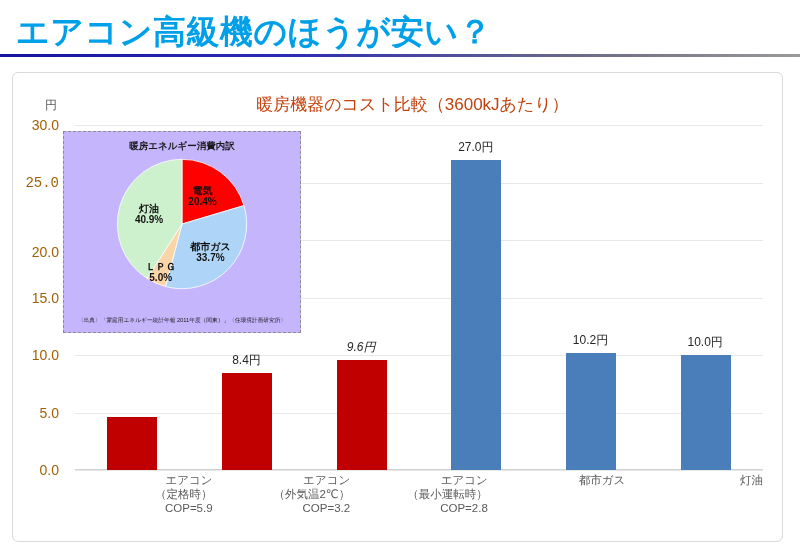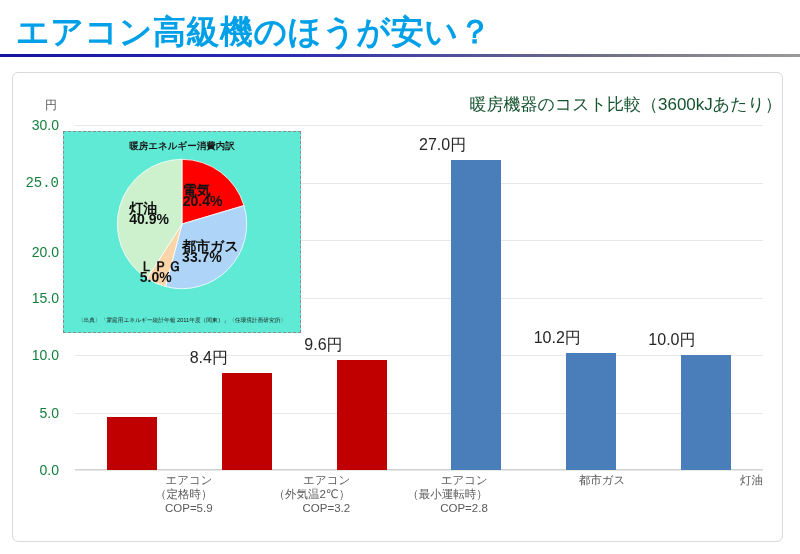--- a/index.html
+++ b/index.html
@@ -54,23 +54,23 @@
     top: 24px;
     font-size: 12px;
     color: #595959;
   }
 
   .chart-title {
     position: absolute;
     left: 0;
     right: 0;
     top: 20px;
-    text-align: right;
+    text-align: center;
     font-size: 17px;
-    color: #14532d;
+    color: #c2410c;
     padding-left: 30px;
   }
 
   
   .plot {
     position: absolute;
     left: 62px;
     top: 52px;
     width: 688px;
     height: 345px;
@@ -89,21 +89,21 @@
     width: 100%;
     height: 1px;
     background: #d0d0d0;
   }
   .ytick {
     position: absolute;
     right: 704px;
     width: 60px;
     text-align: right;
     font-size: 14px;
-    color: #15803d;
+    color: #a16207;
     transform: translateY(-50%);
     white-space: nowrap;
   }
 
   .bars {
     position: absolute;
     left: 0;
     bottom: 0;
     width: 100%;
     height: 100%;
@@ -116,21 +116,22 @@
     position: relative;
     display: flex;
     flex-direction: column;
     justify-content: flex-end;
     align-items: center;
   }
   .bar-value {
     position: absolute;
     left: 0;
     right: 1px;
-    font-size: 16px;
+    text-align: center;
+    font-size: 12px;
     color: #262626;
     white-space: nowrap;
   }
   .bar {
     width: 50px;
   }
 
   
   .xlabels {
     position: absolute;
@@ -149,21 +150,21 @@
   }
 
   
   .pie-inset {
     position: absolute;
     left: 50px;
     top: 58px;
     width: 238px;
     height: 202px;
     border: 1px dashed #8c8c8c;
-    background: #5eead4;
+    background: #c4b5fd;
     box-sizing: border-box;
   }
   .pie-title {
     position: absolute;
     left: 0;
     right: 0;
     top: 8px;
     text-align: center;
     font-size: 9.5px;
     font-weight: bold;
@@ -173,22 +174,22 @@
     position: absolute;
     left: 50%;
     top: 26px;
     transform: translateX(-50%);
     width: 132px;
     height: 132px;
   }
   .pie-svg { display: block; }
   .pie-label {
     position: absolute;
-    text-align: left;
-    font-size: 14px;
+    text-align: center;
+    font-size: 10px;
     font-weight: bold;
     line-height: 11px;
     color: #111111;
     white-space: nowrap;
   }
   .pie-label .pct { font-weight: bold; }
   .pie-source {
     position: absolute;
     left: 0;
     right: 0;
@@ -233,21 +234,21 @@
     <div class="axis-base"></div>
     <div class="bars" id="bars">
         <div class="bar-slot">
           <div class="bar" style="height: 52.9px; background: rgb(192, 0, 0);"></div>
         </div>
         <div class="bar-slot">
           <div class="bar-value" style="bottom: 100.6px;">8.4円</div>
           <div class="bar" style="height: 96.6px; background: rgb(192, 0, 0);"></div>
         </div>
         <div class="bar-slot">
-          <div class="bar-value" style="bottom: 114.4px;">9.6円</div>
+          <div class="bar-value" style="bottom: 114.4px; font-style: italic;">9.6円</div>
           <div class="bar" style="height: 110.4px; background: rgb(192, 0, 0);"></div>
         </div>
         <div class="bar-slot">
           <div class="bar-value" style="bottom: 314.5px;">27.0円</div>
           <div class="bar" style="height: 310.5px; background: rgb(74, 126, 187);"></div>
         </div>
         <div class="bar-slot">
           <div class="bar-value" style="bottom: 121.3px;">10.2円</div>
           <div class="bar" style="height: 117.3px; background: rgb(74, 126, 187);"></div>
         </div>

